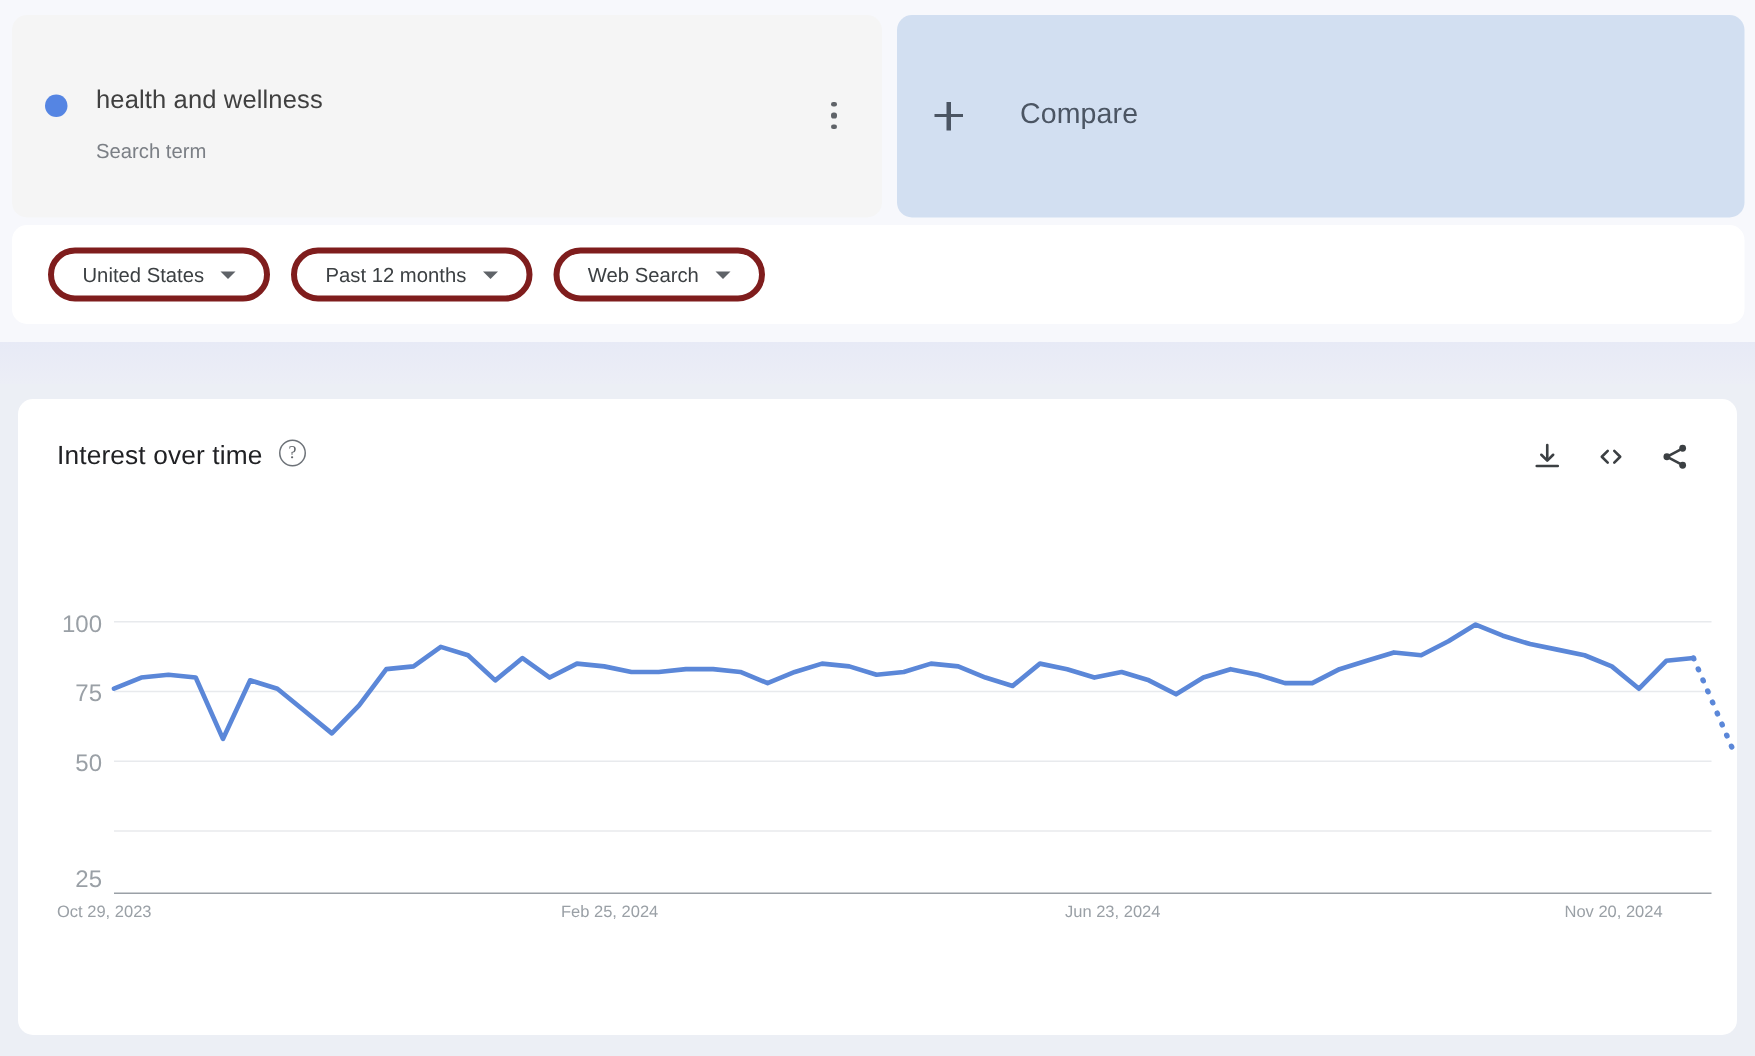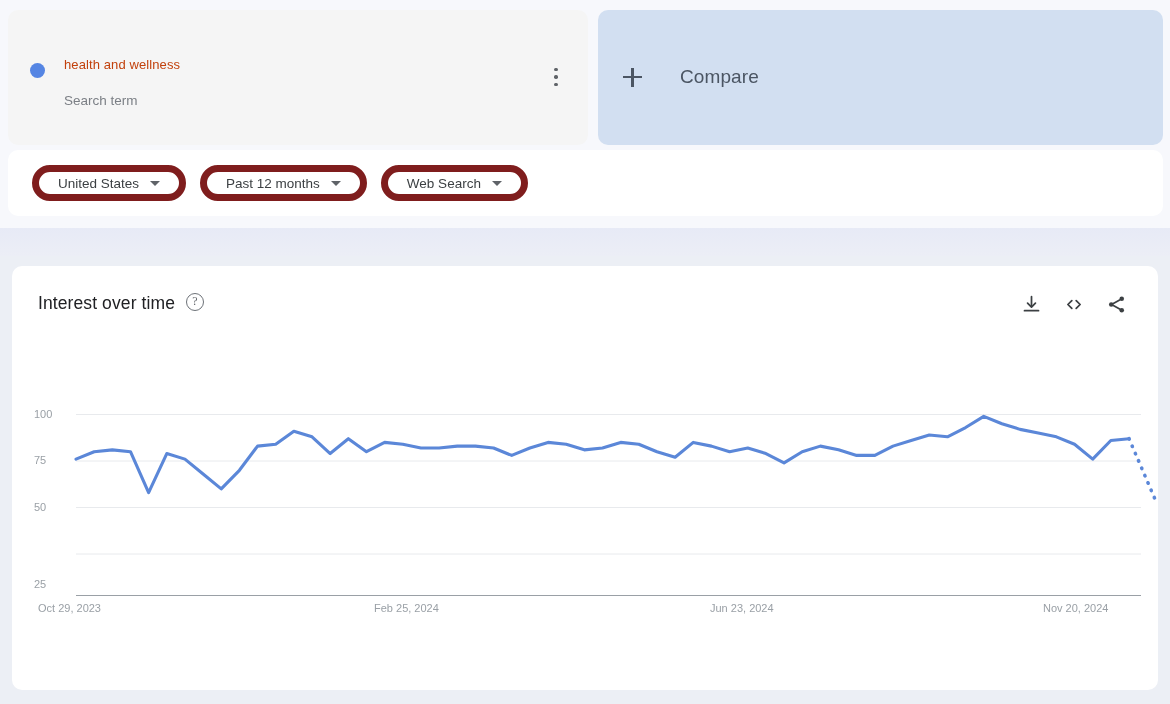--- a/index.html
+++ b/index.html
@@ -43,21 +43,21 @@
     position: relative;
     flex: none;
   }
   .term-dot {
     position: absolute; left: 22px; top: 53px;
     width: 15px; height: 15px; border-radius: 50%;
     background: #5585e3;
   }
   .term-title {
     position: absolute; left: 56px; top: 47px;
-    font-size: 13px; color: #c2410c; letter-spacing: .1px;
+    font-size: 17px; color: #404040; letter-spacing: .1px;
   }
   .term-sub {
     position: absolute; left: 56px; top: 83px;
     font-size: 13.5px; color: #7b7f85;
   }
   .kebab {
     position: absolute; right: 22px; top: 56px;
     width: 20px; height: 22px; cursor: pointer;
     display: flex; flex-direction: column; align-items: center;
     justify-content: space-between; padding: 2px 0;
@@ -91,21 +91,21 @@
   .filter-card {
     position: absolute; left: 8px; top: 150px;
     width: 1155px; height: 66px;
     background: #ffffff; border-radius: 10px;
   }
   .filter-pills {
     position: absolute; left: 24px; top: 15px;
     display: flex; gap: 14px;
   }
   .pill {
-    height: 36px; border: 7px solid #7f1d1d;
+    height: 36px; border: 4px solid #7f1d1d;
     border-radius: 18px; background: #fff;
     display: flex; align-items: center; gap: 11px;
     padding: 0 19px; cursor: pointer;
   }
   .pill-label { font-size: 13.5px; color: #3c4043; white-space: nowrap; }
   .caret {
     width: 0; height: 0; flex: none;
     border-left: 5px solid transparent;
     border-right: 5px solid transparent;
     border-top: 5.5px solid #5f6368;
@@ -130,22 +130,22 @@
   }
   .chart-actions {
     position: absolute; right: 31px; top: 28px;
     display: flex; align-items: center; gap: 21px;
   }
   .act { cursor: pointer; display: block; }
 
   
   .plot { position: absolute; left: 0; top: 0; width: 1146px; height: 424px; }
   .ylab {
-    position: absolute; font-size: 11px; color: #9aa0a6;
-    text-align: left; width: 34px;
+    position: absolute; font-size: 16px; color: #9aa0a6;
+    text-align: right; width: 34px;
   }
   .xlab { position: absolute; font-size: 11px; color: #9aa0a6; top: 336px; }
 </style>
 </head>
 <body>
 
 <div class="bg-top"></div>
 <div class="bg-mid"></div>
 <div class="bg-bot"></div>
 

